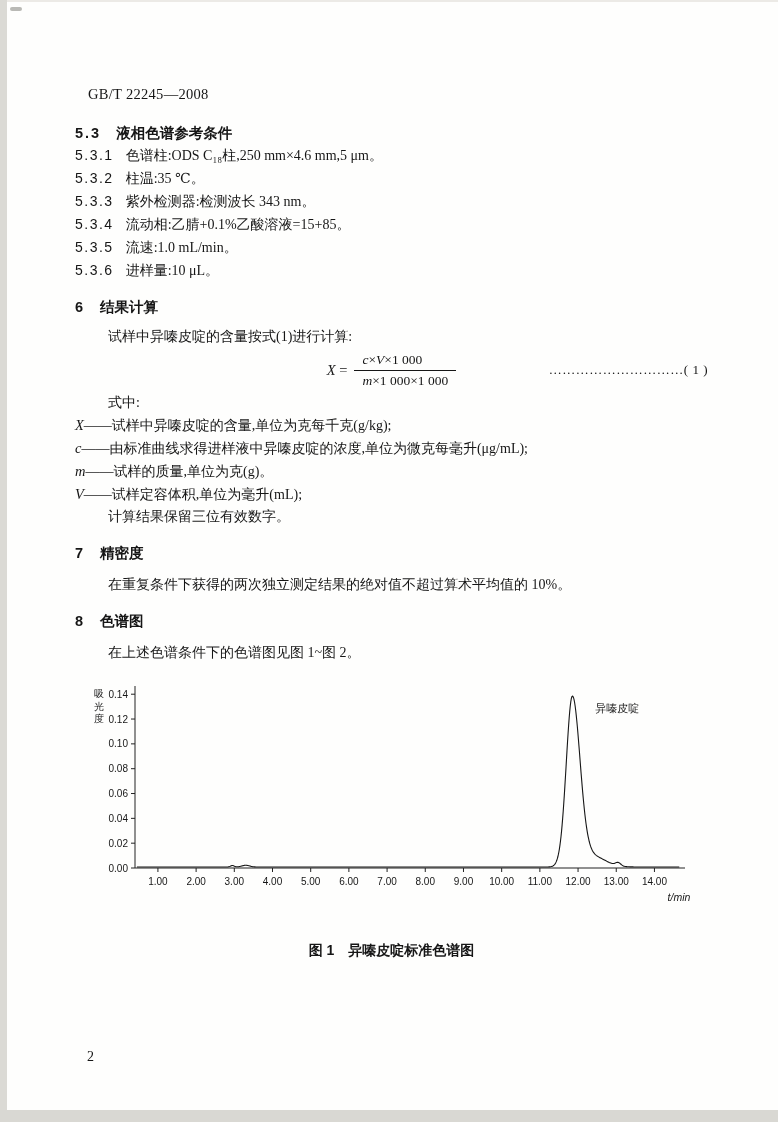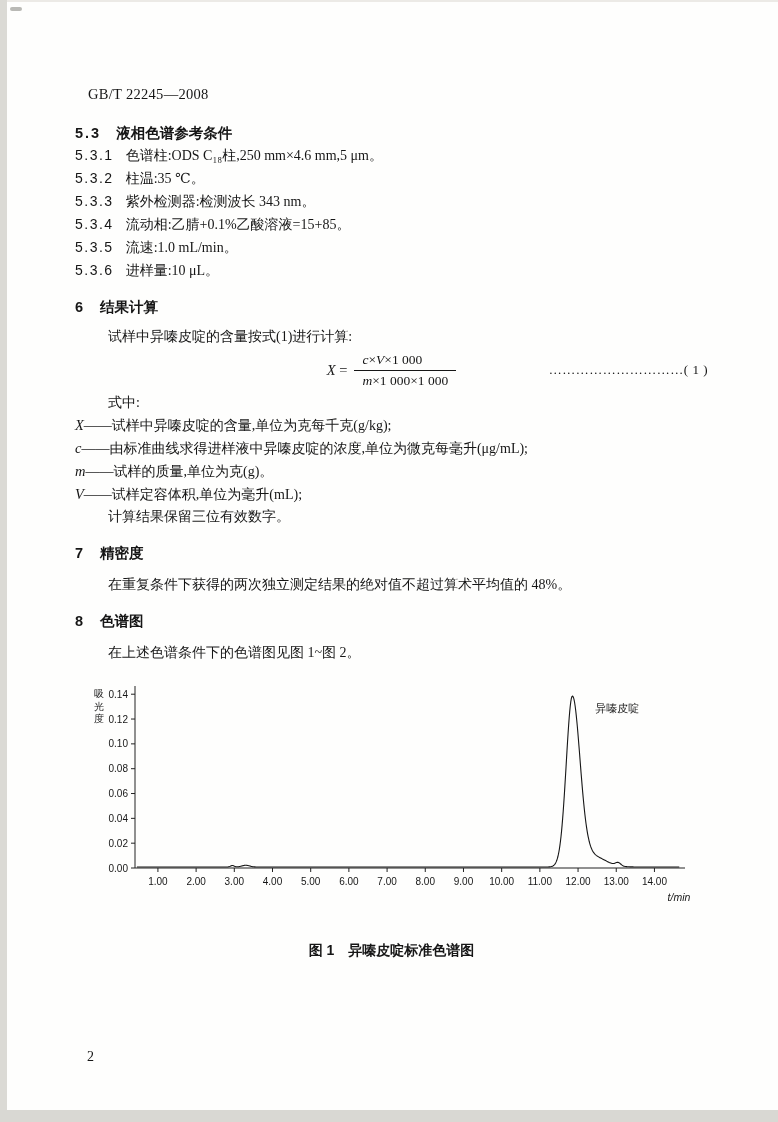--- a/index.html
+++ b/index.html
@@ -100,21 +100,21 @@
     <p class="def"><span class="sym">X</span><span>——试样中异嗪皮啶的含量,单位为克每千克(g/kg);</span></p>
     <p class="def"><span class="sym">c</span><span>——由标准曲线求得进样液中异嗪皮啶的浓度,单位为微克每毫升(μg/mL);</span></p>
     <p class="def"><span class="sym">m</span><span>——试样的质量,单位为克(g)。</span></p>
     <p class="def"><span class="sym">V</span><span>——试样定容体积,单位为毫升(mL);</span></p>
 
     <p class="note">计算结果保留三位有效数字。</p>
 
     <h2 class="sec-h mt-sec">
       <span class="sec-num">7</span><span>精密度</span>
     </h2>
-    <p class="para mt-p">在重复条件下获得的两次独立测定结果的绝对值不超过算术平均值的 48%。</p>
+    <p class="para mt-p">在重复条件下获得的两次独立测定结果的绝对值不超过算术平均值的 10%。</p>
 
     <h2 class="sec-h mt-sec">
       <span class="sec-num">8</span><span>色谱图</span>
     </h2>
     <p class="para mt-p">在上述色谱条件下的色谱图见图 1~图 2。</p>
 
     <div class="figure">
       <svg width="612" height="238" viewBox="0 0 612 238">
           <line x1="46" y1="12" x2="46" y2="194" stroke="#222" stroke-width="1"></line>
           <line x1="46" y1="194" x2="596" y2="194" stroke="#222" stroke-width="1"></line>

